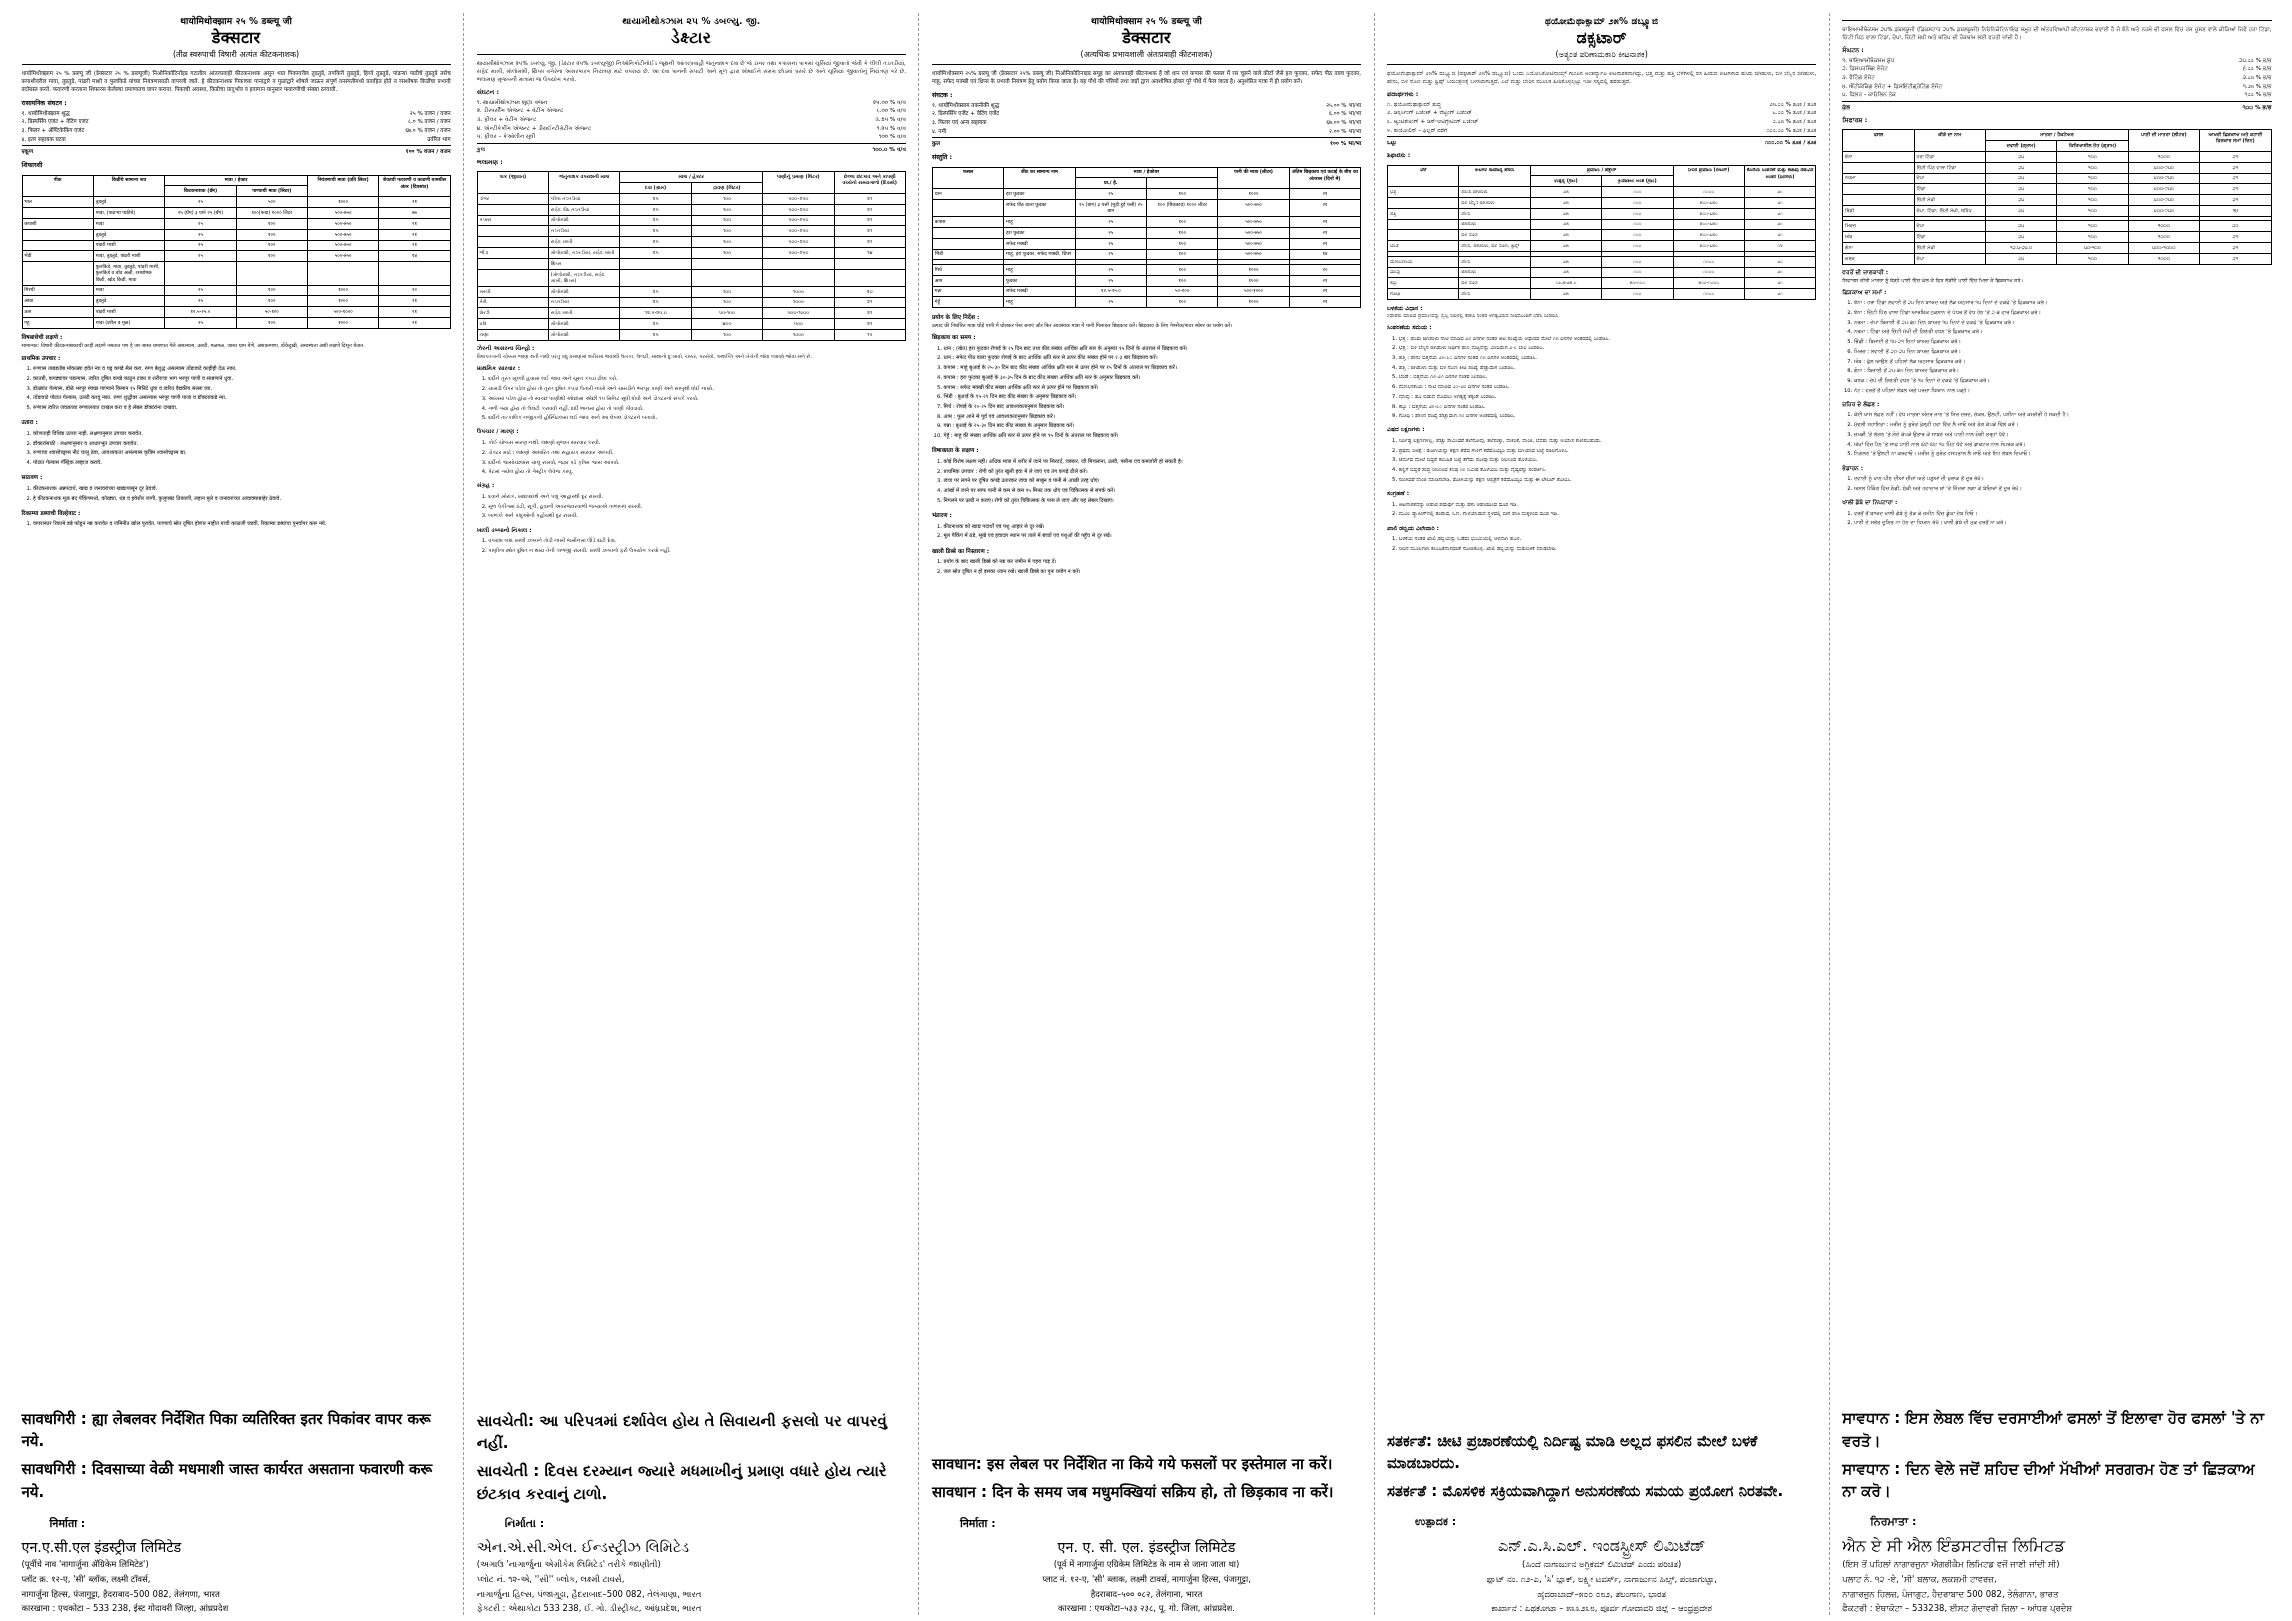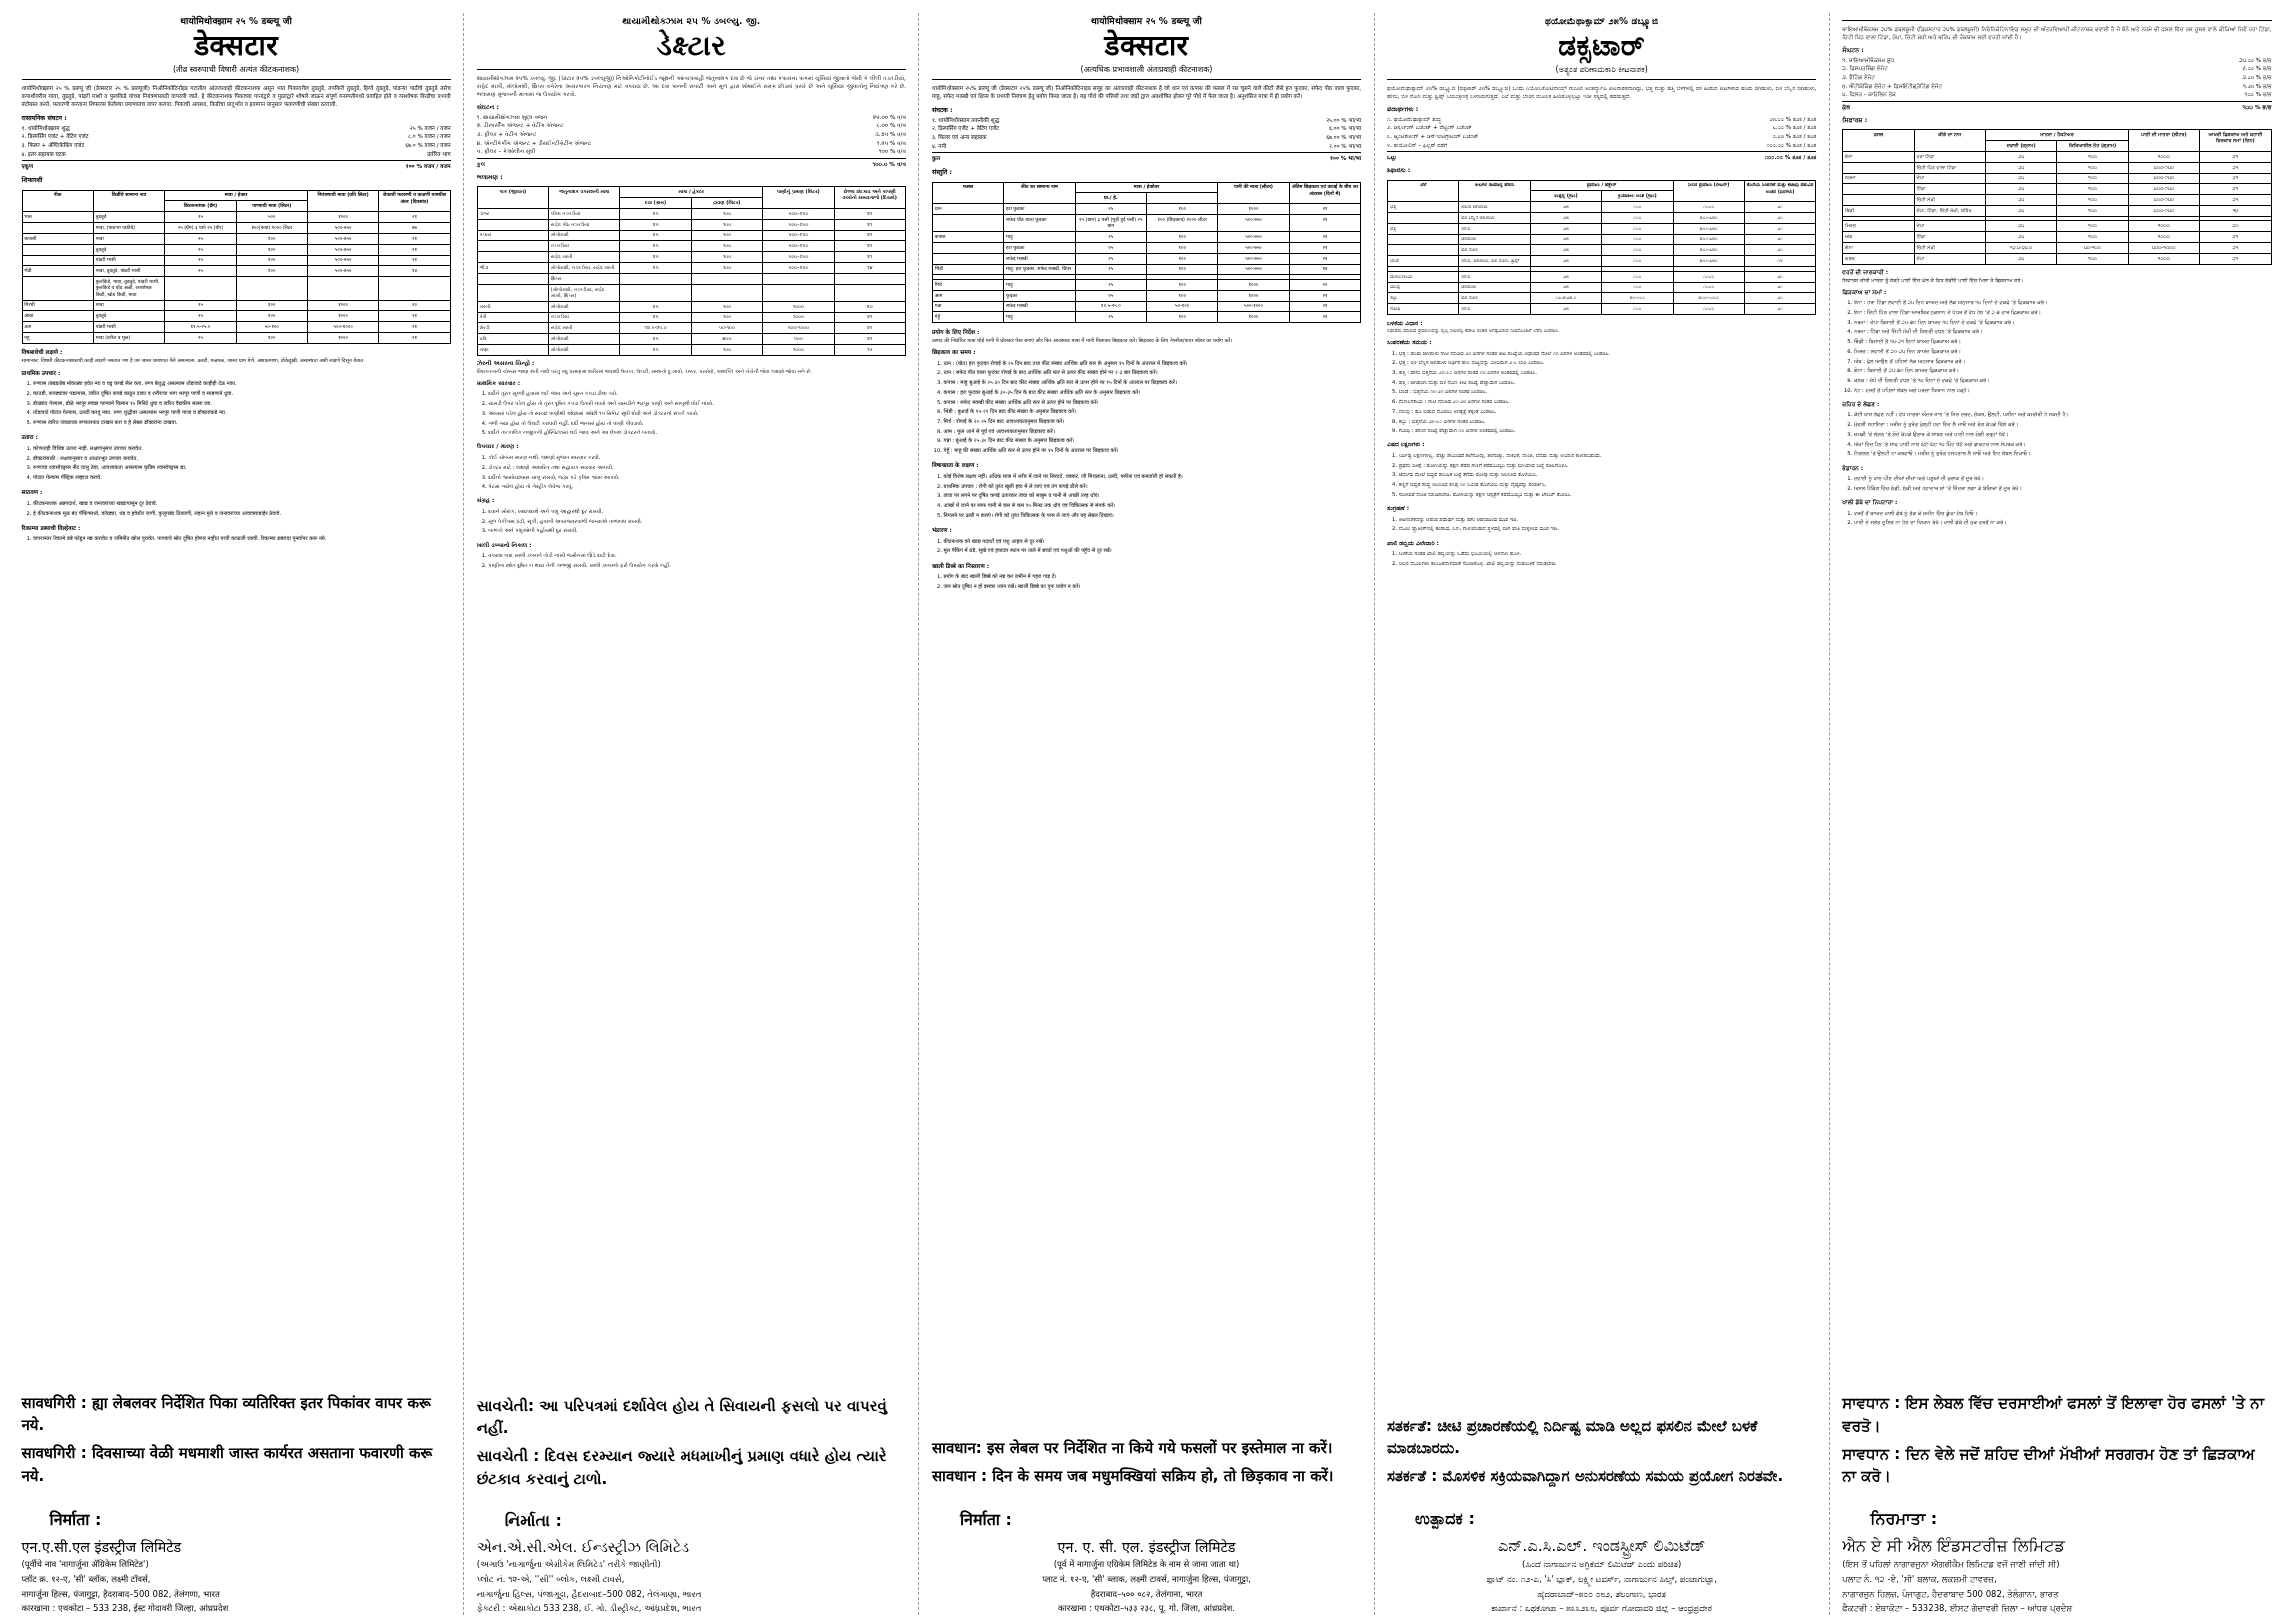--- a/index.html
+++ b/index.html
@@ -18,21 +18,21 @@
     border-right:0.9px dashed #9a9a9a;
     padding:3.6px 12.5px 0 12.5px;
     box-sizing:border-box;
     display:flex;
     flex-direction:column;
     min-width:0;
   }
   .col:last-child{border-right:none;}
   .hdr{text-align:center;line-height:1.25;}
   .hdr .pct{font-size:9px;font-weight:bold;letter-spacing:0.2px;}
-  .hdr .big{font-size:28px;font-weight:bold;letter-spacing:0.4px;margin-top:0.9px;}
+  .hdr .big{font-size:16px;font-weight:bold;letter-spacing:0.4px;margin-top:0.9px;}
   .hdr .sub{font-size:8px;font-weight:normal;margin-top:1.8px;}
   .rule{border-top:1.3px solid #000;margin:3.6px 0 4.5px 0;}
   .para{font-size:5.6px;line-height:1.45;text-align:justify;color:#0c0c0c;}
   .para.tiny{font-size:5px;line-height:1.4;}
   .secttl{font-size:6.3px;font-weight:bold;margin:4.5px 0 1.8px 0;}
   .kv{font-size:5.6px;line-height:1.55;display:flex;justify-content:space-between;gap:5.4px;}
   .kv .k{flex:1 1 auto;}
   .kv .v{flex:0 0 auto;white-space:nowrap;}
   .kv.total{border-top:0.9px solid #000;margin-top:1.8px;padding-top:0.9px;font-weight:bold;}
   table.grid{width:100%;border-collapse:collapse;margin-top:3.6px;table-layout:fixed;}
@@ -45,21 +45,21 @@
     word-wrap:break-word;
     overflow-wrap:anywhere;
   }
   table.grid th{text-align:center;font-weight:bold;font-size:4.8px;}
   table.grid td.c{text-align:center;}
   ol.list{margin:2.7px 0 0 0;padding-left:11.6px;}
   ol.list>li{font-size:5.2px;line-height:1.45;margin-bottom:2.2px;text-align:justify;}
   .blocktitle{font-size:5.9px;font-weight:bold;margin:4.5px 0 0.9px 0;}
   .spacer{flex:1 1 auto;}
   .warn{font-size:15px;font-weight:bold;line-height:1.5;margin-top:5.4px;}
-  .mkr-lbl{font-size:16px;font-weight:bold;margin-top:21px;padding-left:28px;}
+  .mkr-lbl{font-size:11px;font-weight:bold;margin-top:12px;padding-left:28px;}
   .mkr-name{font-size:14.3px;font-weight:normal;line-height:1.3;margin-top:8px;}
   .mkr-name.sm{font-size:16px;}
   .mkr-line{font-size:8.5px;line-height:1.5;margin-top:1.8px;}
   .center{text-align:center;}
   .footwrap{margin-top:3.6px;}
 </style>
 </head>
 <body>
 
 <div class="page">

